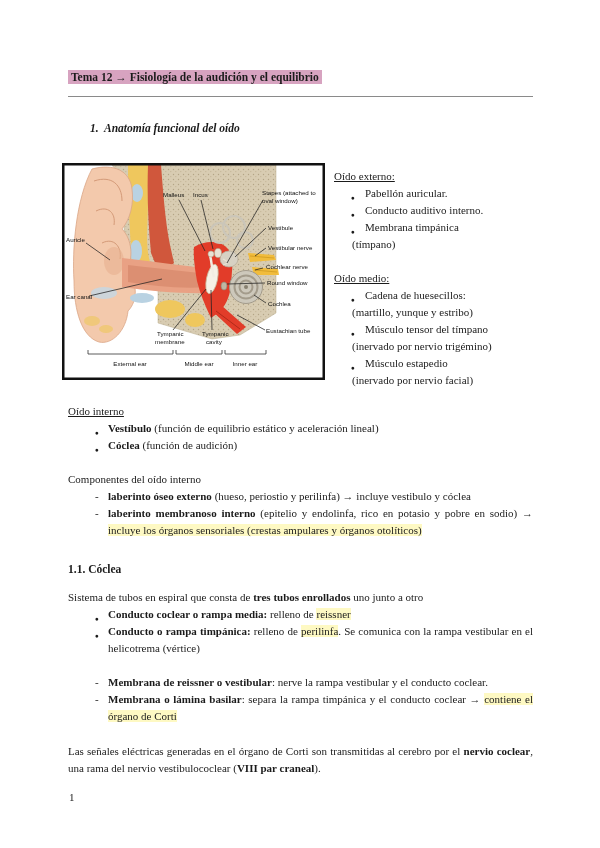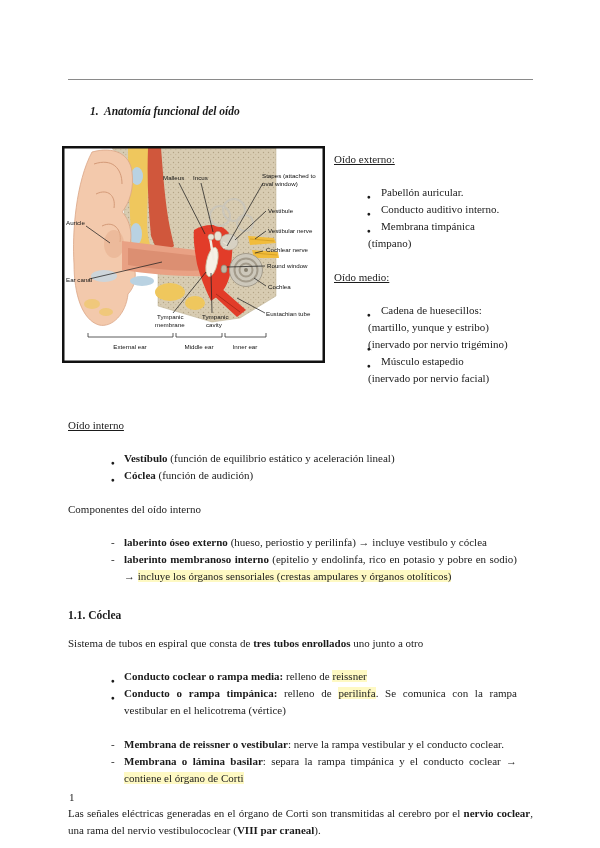--- a/index.html
+++ b/index.html
@@ -12,21 +12,21 @@
   .hl-dark{background:#d7a3c0;padding:1px 3px;}
   .hl{background:#fef9c3;}
   .rule{border:none;border-top:1px solid #8a8a8a;margin:10px 0 0 0;}
   .h1{margin-top:23px;font-weight:bold;font-size:11.5px;padding-left:22px;font-style:italic;}
   .h1 .num{display:inline-block;width:14px;}
   .columns{display:flex;margin-left:-6px;margin-top:26px;}
   .diagram{flex:0 0 263px;width:263px;height:217px;}
   .rightcol{flex:1;padding-left:9px;padding-top:5px;}
   .u{text-decoration:underline;}
   .group + .group{margin-top:17px;}
-  ul{list-style:none;margin:16px;padding:0;}
+  ul{list-style:none;margin:0;padding:0;}
   .dotlist li{position:relative;padding-left:31px;}
   .dotlist li::before{content:"●";position:absolute;left:17px;top:4px;font-size:6.5px;}
   .rightcol .l2{margin-left:-13px;}
   .dotlist.main li{padding-left:40px;text-align:justify;}
   .dotlist.main li::before{left:27px;}
   .dashlist li{position:relative;padding-left:40px;text-align:justify;}
   .dashlist li::before{content:"-";position:absolute;left:27px;top:0;}
   .b{font-weight:bold;}
   .para{text-align:justify;}
   .subhead{margin-top:14px;}
@@ -35,20 +35,23 @@
   .intro{margin-top:11px;}
   .closing{margin-top:18px;}
   .pagenum{position:absolute;left:69px;top:789px;}
   .diagram text{font-family:"Liberation Sans", sans-serif;font-size:6.2px;fill:#111;}
 </style>
 </head>
 <body>
 
 <div class="page">
 
+  <div>
+    <span class="title hl-dark">Tema 12 → Fisiología de la audición y el equilibrio</span>
+  </div>
   <hr class="rule">
 
   <div class="h1">
     <span class="num">1.</span><span>Anatomía funcional del oído</span>
   </div>
 
   <div class="columns">
 
     <svg class="diagram" viewBox="0 0 263 217">
       <defs>
@@ -208,20 +211,21 @@
         </ul>
       </div>
       <div class="group">
         <div><span class="u">Oído medio:</span></div>
         <ul class="dotlist">
           <li>
             <div class="l1">Cadena de huesecillos:</div>
             <div class="l2">(martillo, yunque y estribo)</div>
           </li>
           <li>
+            <div class="l1">Músculo tensor del tímpano</div>
             <div class="l2">(inervado por nervio trigémino)</div>
           </li>
           <li>
             <div class="l1">Músculo estapedio</div>
             <div class="l2">(inervado por nervio facial)</div>
           </li>
         </ul>
       </div>
     </div>
   </div>

